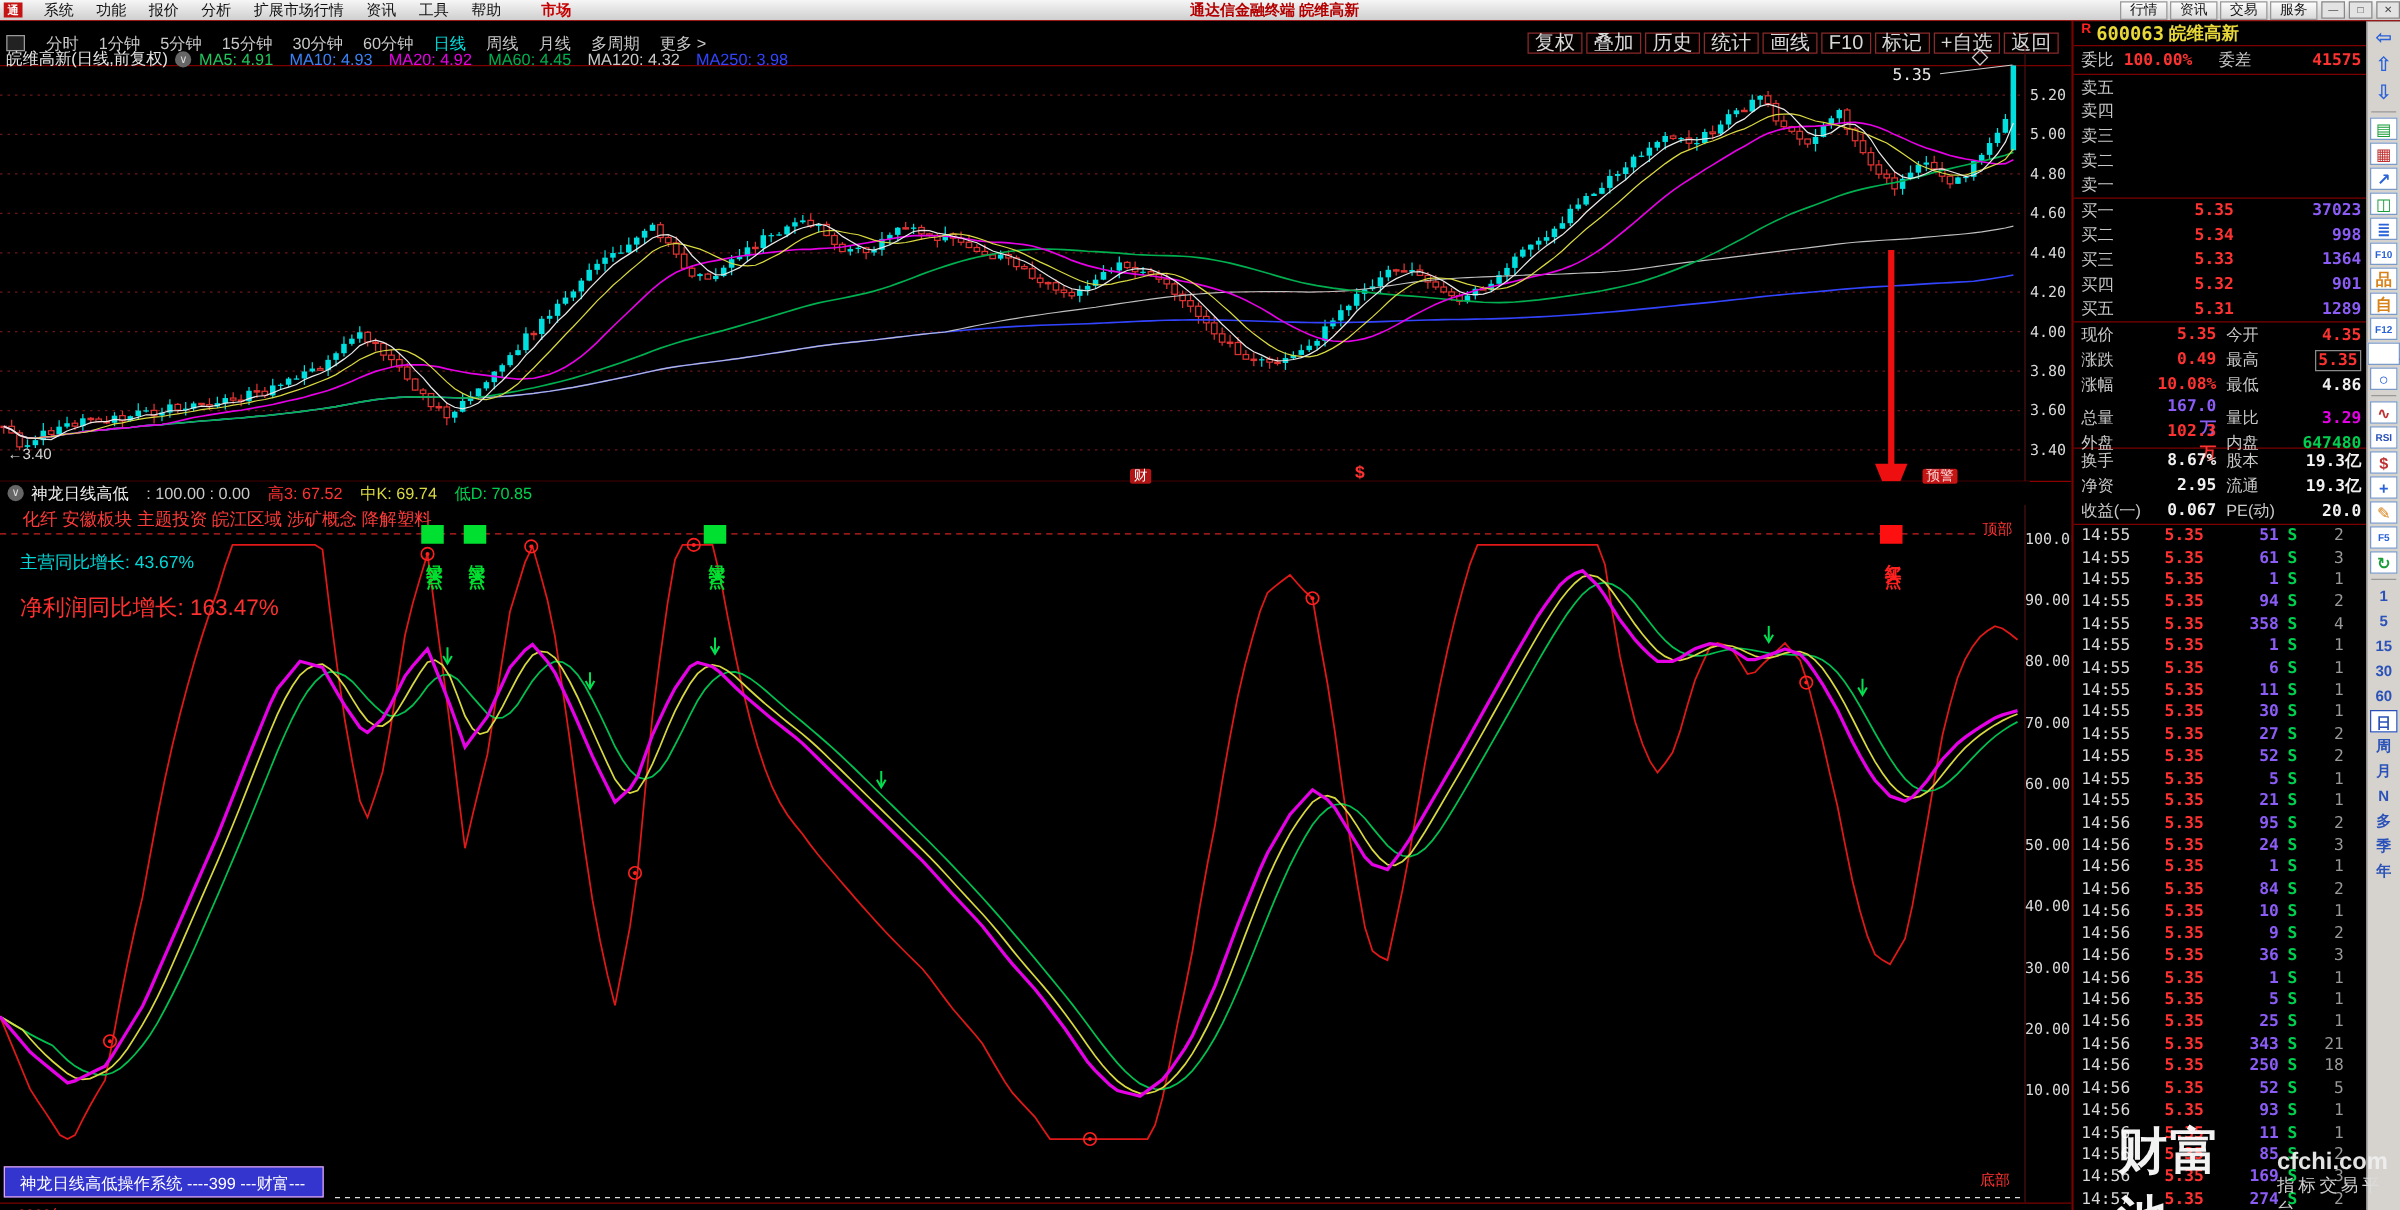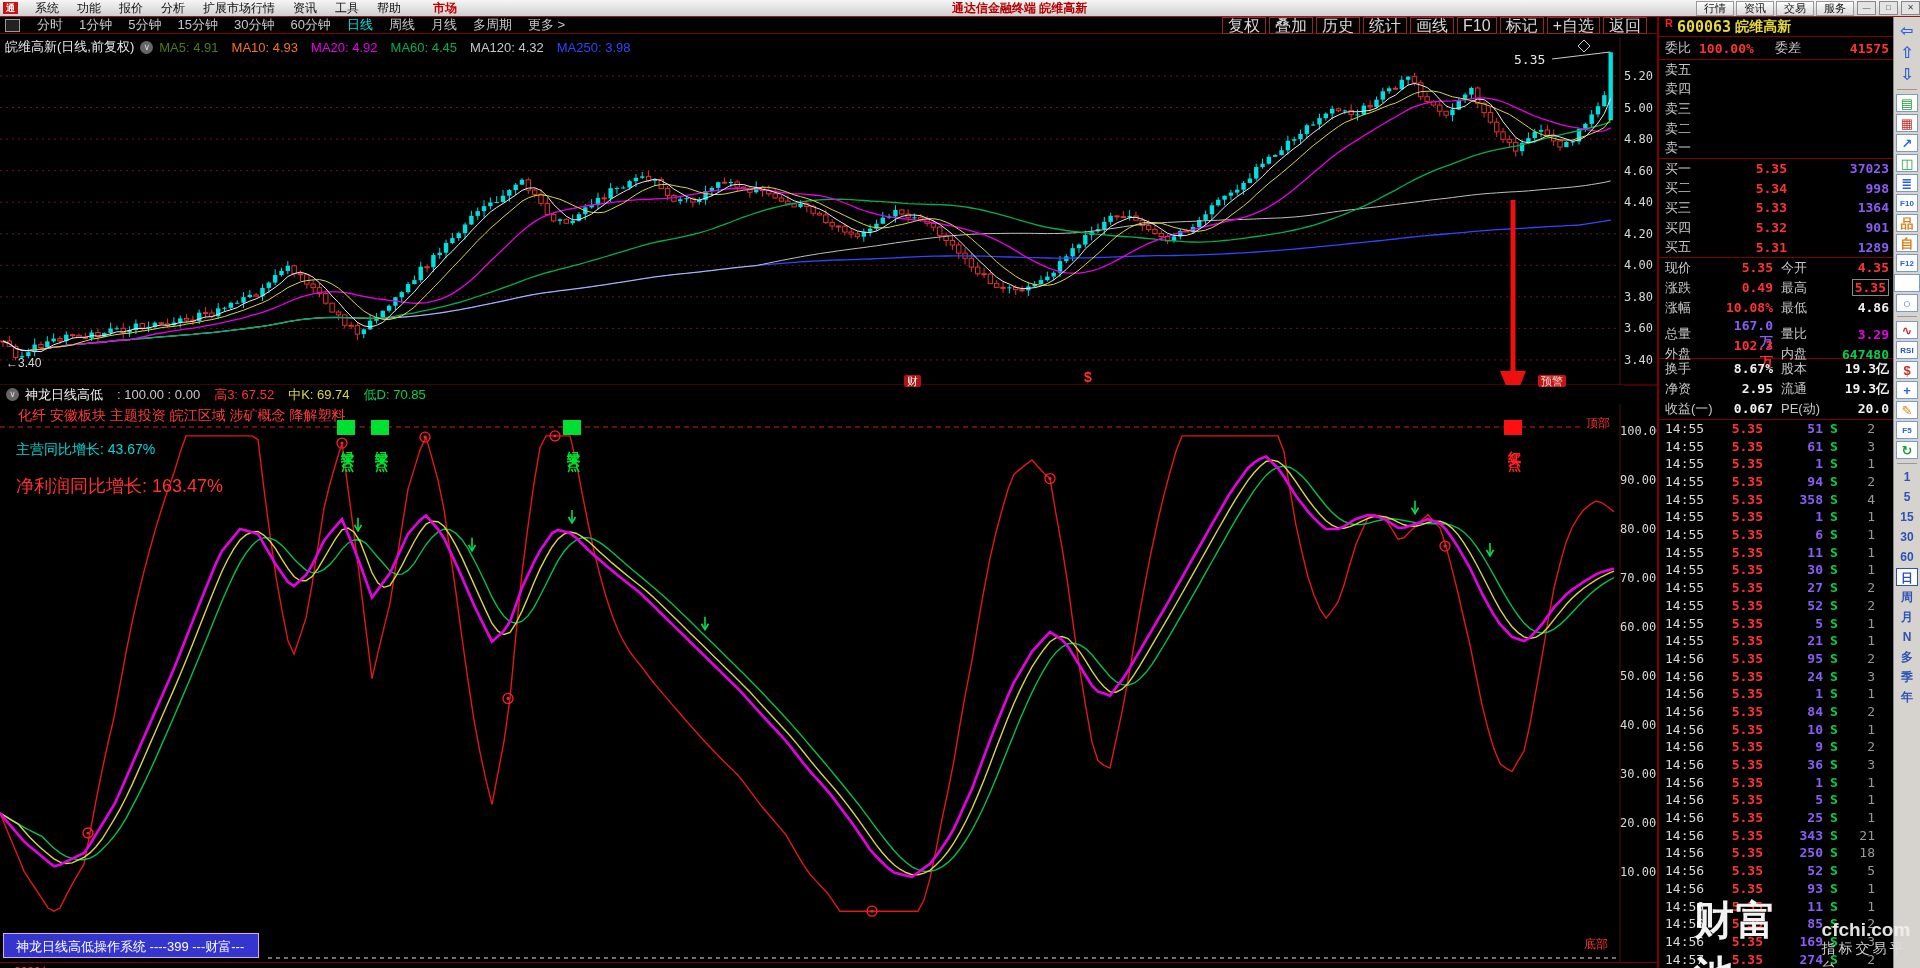--- a/index.html
+++ b/index.html
@@ -19,21 +19,21 @@
   #menubar .wc{width:17px;height:12px;border:1px solid #888;background:#e3e3e3;font-size:8px;
     line-height:11px;text-align:center;color:#444;margin-left:1px;}
   
   #content{display:flex;height:951px;}
   #left{width:1657px;position:relative;background:#000;overflow:hidden;}
   #vdiv{width:2px;background:#7c0000;}
   #quote{width:234px;background:#000;display:flex;flex-direction:column;font-size:13px;}
   #sidebar{width:27px;background:#d6d3ce;border-left:1px solid #8a8a8a;display:flex;flex-direction:column;
     align-items:center;padding-top:4px;box-sizing:border-box;}
   
-  #periodbar{height:17px;display:flex;align-items:center;font-size:13px;color:#c8c8c8;
+  #periodbar{height:36px;display:flex;align-items:center;font-size:13px;color:#c8c8c8;
     border-bottom:1px solid #7c0000;box-sizing:border-box;}
   #periodbar .sq{width:13px;height:11px;border:1px solid #9a9a9a;margin:0 9px 0 5px;background:#222;}
   #periodbar .pi{padding:0 8px;cursor:default;white-space:nowrap;}
   #periodbar .pi.active{color:#00e2e2;}
   #periodbar .tools{margin-left:auto;display:flex;gap:3px;padding-right:10px;}
   #periodbar .tb{border:1px solid #8a2a2a;color:#d8d8d8;font-size:16px;padding:0 5px;height:15px;
     line-height:15px;background:#050000;white-space:nowrap;}
   
   #chartHeader{position:absolute;top:20px;left:0;height:20px;display:flex;align-items:center;
     font-size:13px;color:#e8e8e8;z-index:5;padding-left:5px;}
@@ -148,22 +148,22 @@
           <div class="tb">标记</div>
           <div class="tb">+自选</div>
           <div class="tb">返回</div>
         </div>
     </div>
 
     <div id="chartHeader">
       <span>皖维高新(日线,前复权)</span>
       <span class="circ">∨</span>
       <span id="maLegend" style="display:flex;">
-          <span class="ma" style="color: #4d7c0f;">MA5: 4.91</span>
-          <span class="ma" style="color: #f97316;">MA10: 4.93</span>
+          <span class="ma" style="color: #22c55e;">MA5: 4.91</span>
+          <span class="ma" style="color: #3b82f6;">MA10: 4.93</span>
           <span class="ma" style="color: rgb(230, 0, 230);">MA20: 4.92</span>
           <span class="ma" style="color: rgb(0, 176, 80);">MA60: 4.45</span>
           <span class="ma" style="color: rgb(200, 200, 200);">MA120: 4.32</span>
           <span class="ma" style="color: rgb(51, 68, 255);">MA250: 3.98</span>
         </span>
     </div>
 
     <svg id="csvg" width="1657" height="931" viewBox="0 0 1657 931" style="position:absolute;top:20px;left:0;">
         <g>
           <line x1="0" y1="39" x2="1618" y2="39" stroke="#6b1616" stroke-dasharray="2 4" stroke-width="1"></line>

